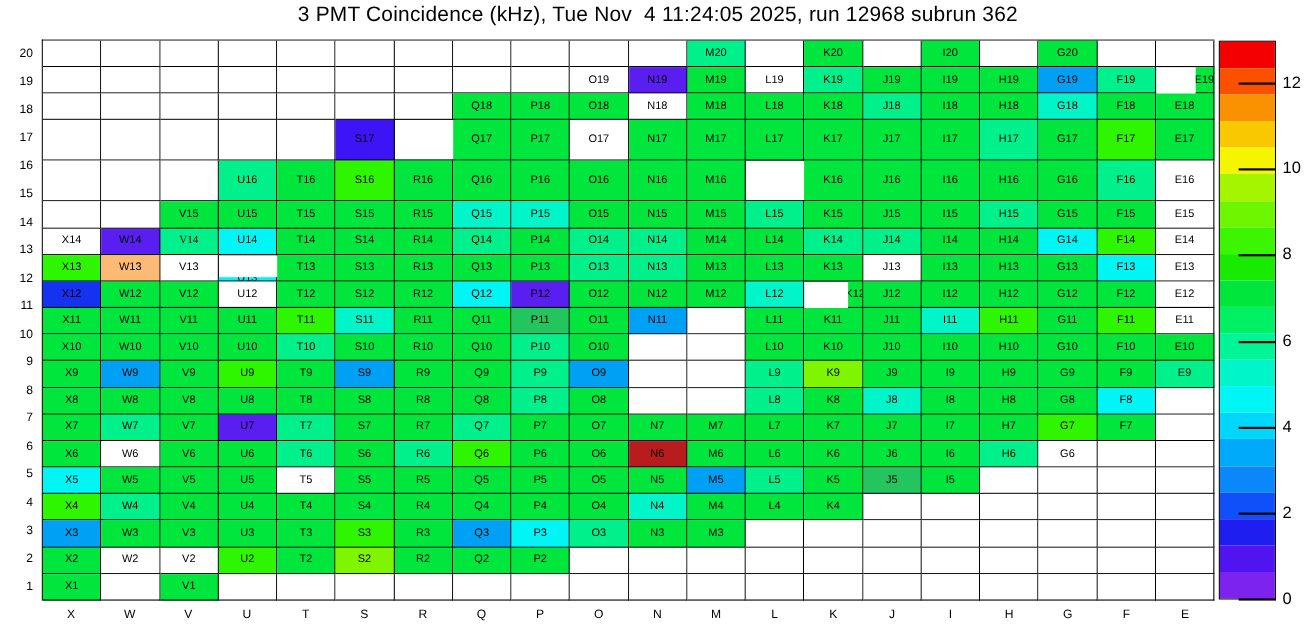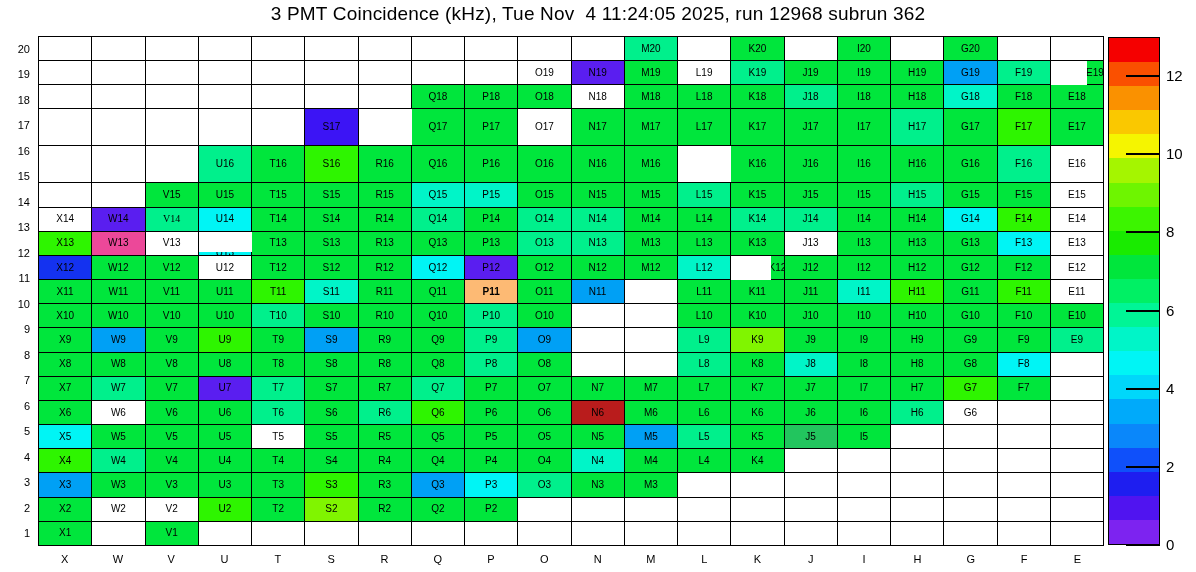--- a/index.html
+++ b/index.html
@@ -213,21 +213,21 @@
     <div class="cell" style="background: rgb(0, 230, 60);">M14</div>
     <div class="cell" style="background: rgb(0, 230, 60);">L14</div>
     <div class="cell" style="background: rgb(0, 240, 140);">K14</div>
     <div class="cell" style="background: rgb(0, 240, 140);">J14</div>
     <div class="cell" style="background: rgb(0, 230, 60);">I14</div>
     <div class="cell" style="background: rgb(0, 230, 60);">H14</div>
     <div class="cell" style="background: rgb(0, 245, 245);">G14</div>
     <div class="cell" style="background: rgb(46, 245, 0);">F14</div>
     <div class="cell" style="background: rgb(255, 255, 255);">E14</div>
     <div class="cell" style="background: rgb(46, 245, 0);">X13</div>
-    <div class="cell" style="background: #ec4899;">W13</div>
+    <div class="cell" style="background: #fdba74;">W13</div>
     <div class="cell" style="background: rgb(255, 255, 255);">V13</div>
     <div class="cell" style="background: rgb(0, 245, 245); margin-top: 20px;">U13</div>
     <div class="cell" style="background: rgb(0, 230, 60);">T13</div>
     <div class="cell" style="background: rgb(0, 230, 60);">S13</div>
     <div class="cell" style="background: rgb(0, 230, 60);">R13</div>
     <div class="cell" style="background: rgb(0, 230, 60);">Q13</div>
     <div class="cell" style="background: rgb(0, 230, 60);">P13</div>
     <div class="cell" style="background: rgb(0, 240, 140);">O13</div>
     <div class="cell" style="background: rgb(0, 240, 140);">N13</div>
     <div class="cell" style="background: rgb(0, 230, 60);">M13</div>
@@ -260,21 +260,21 @@
     <div class="cell" style="background: rgb(0, 230, 60);">F12</div>
     <div class="cell" style="background: rgb(255, 255, 255);">E12</div>
     <div class="cell" style="background: rgb(0, 230, 60);">X11</div>
     <div class="cell" style="background: rgb(0, 230, 60);">W11</div>
     <div class="cell" style="background: rgb(0, 230, 60);">V11</div>
     <div class="cell" style="background: rgb(0, 230, 60);">U11</div>
     <div class="cell" style="background: rgb(46, 245, 0);">T11</div>
     <div class="cell" style="background: rgb(0, 245, 200);">S11</div>
     <div class="cell" style="background: rgb(0, 230, 60);">R11</div>
     <div class="cell" style="background: rgb(0, 230, 60);">Q11</div>
-    <div class="cell" style="background: #fdba74; font-weight: bold;">P11</div>
+    <div class="cell" style="background: #22c55e;">P11</div>
     <div class="cell" style="background: rgb(0, 230, 60);">O11</div>
     <div class="cell" style="background: rgb(0, 160, 245);">N11</div>
     <div class="cell"></div>
     <div class="cell" style="background: rgb(0, 230, 60);">L11</div>
     <div class="cell" style="background: rgb(0, 230, 60);">K11</div>
     <div class="cell" style="background: rgb(0, 230, 60);">J11</div>
     <div class="cell" style="background: rgb(0, 245, 200);">I11</div>
     <div class="cell" style="background: rgb(46, 245, 0);">H11</div>
     <div class="cell" style="background: rgb(0, 230, 60);">G11</div>
     <div class="cell" style="background: rgb(46, 245, 0);">F11</div>

